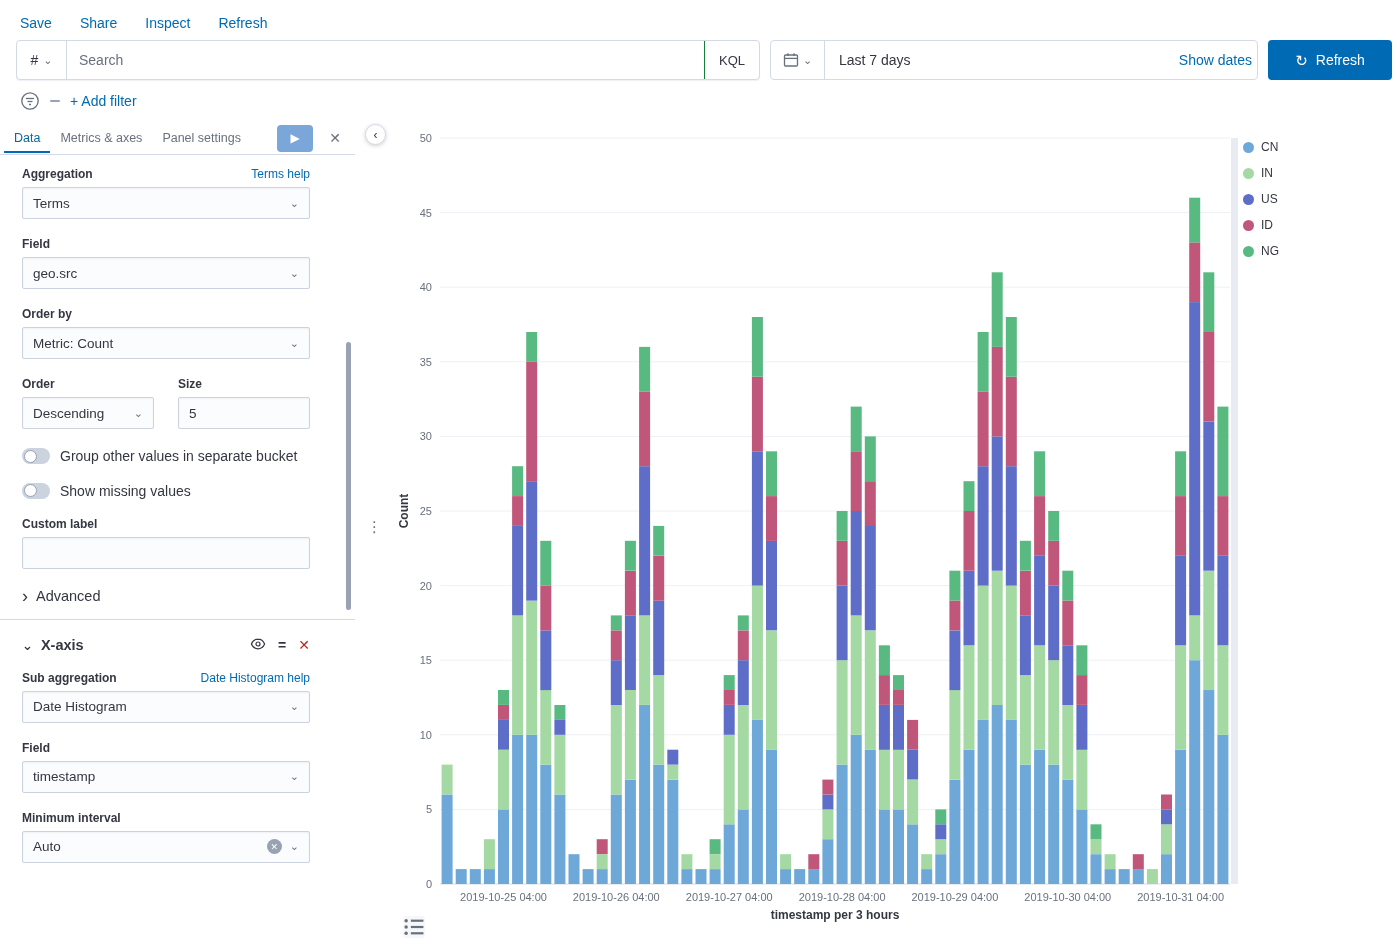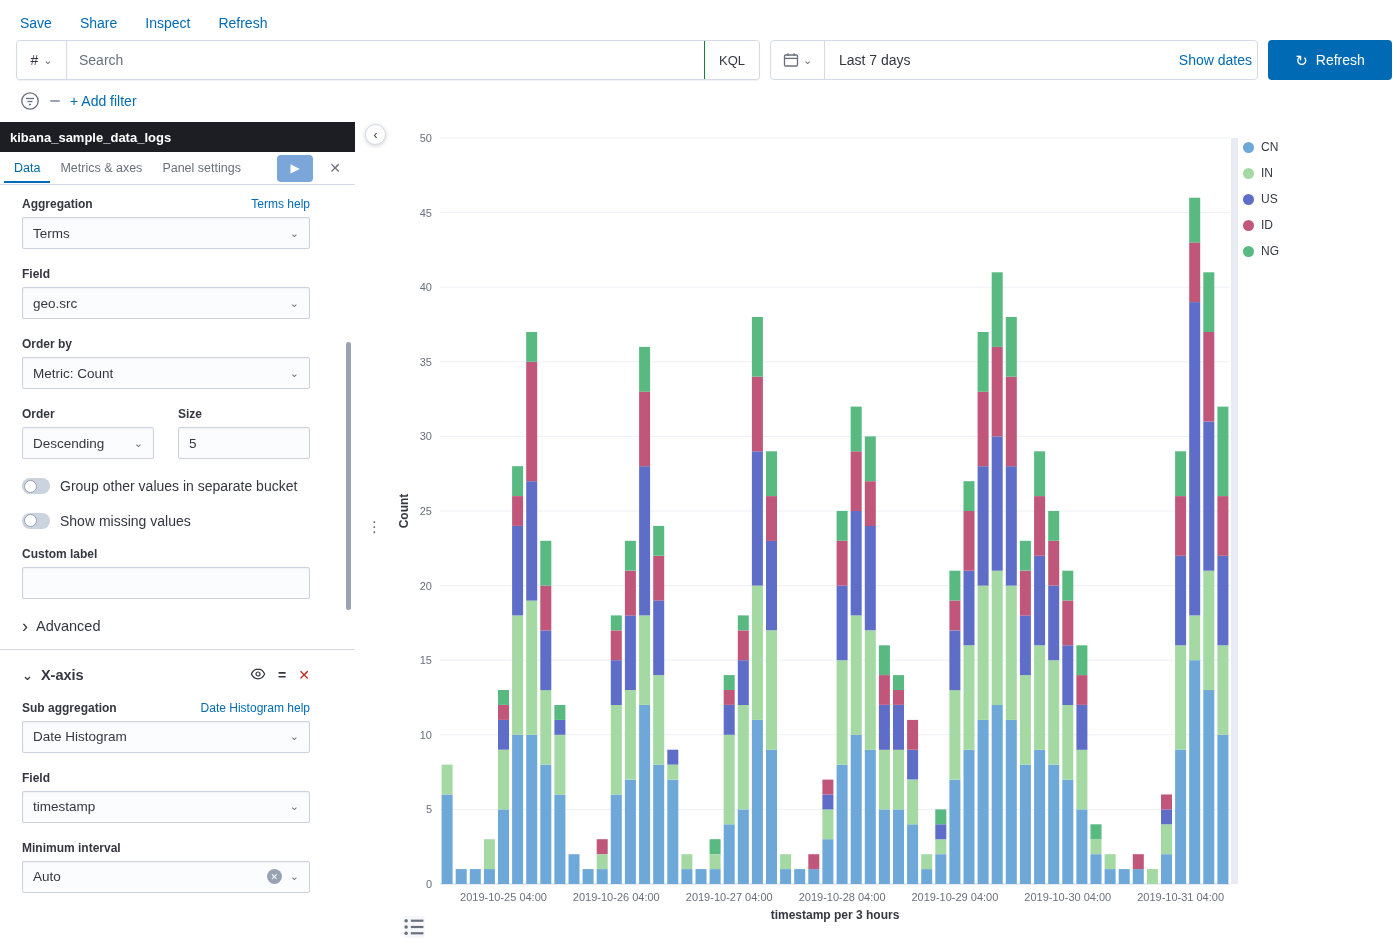--- a/index.html
+++ b/index.html
@@ -131,21 +131,20 @@
         <line x1="9" y1="13.5" x2="11" y2="13.5" stroke="#69707D" stroke-width="1.3"></line>
       </svg>
       <span class="filter-dash"></span>
       <a>+ Add filter</a>
     </div>
   </header>
 
   <div class="workspace">
 
     <aside class="sidebar">
-      <div class="sb-header">kibana_sample_data_logs</div>
 
       <div class="sb-tabs">
         <div class="sb-tab active">Data</div>
         <div class="sb-tab">Metrics &amp; axes</div>
         <div class="sb-tab">Panel settings</div>
         <button class="apply-btn">
           <span>▶</span>
         </button>
         <button class="discard-btn">
           <span>✕</span>

